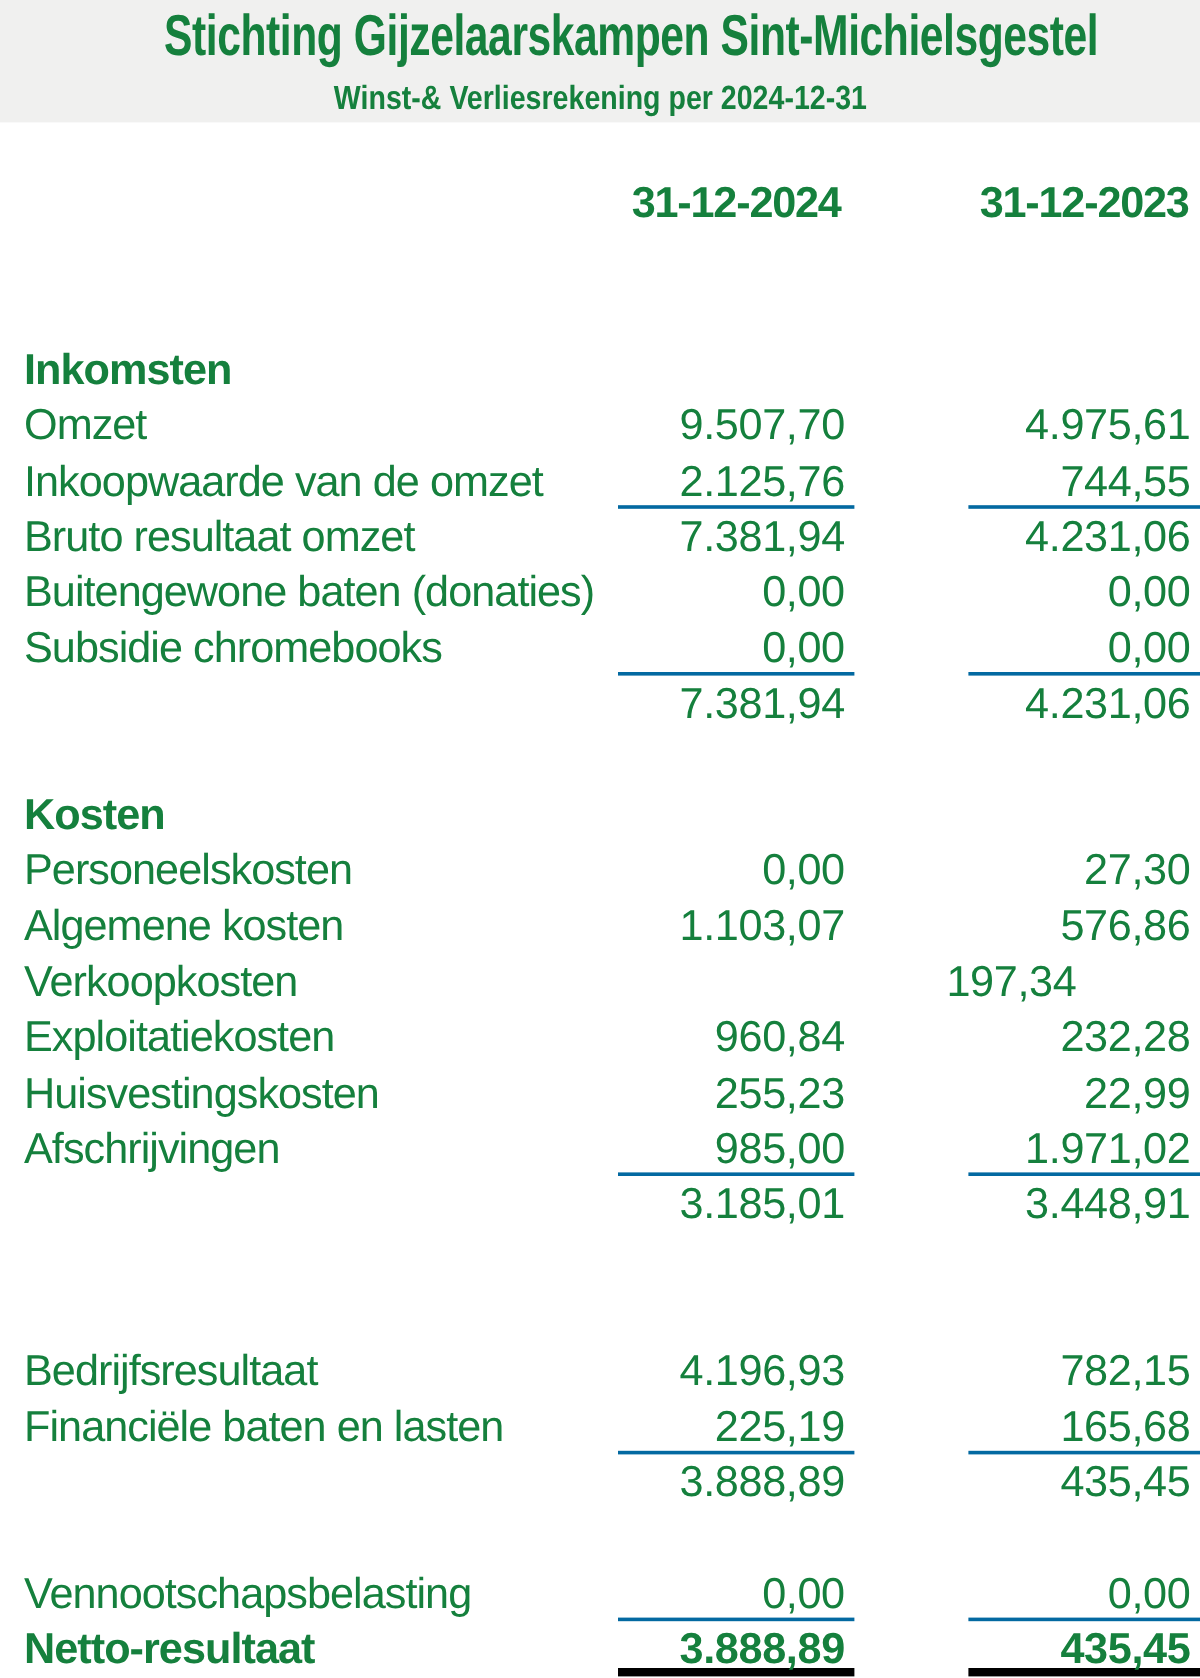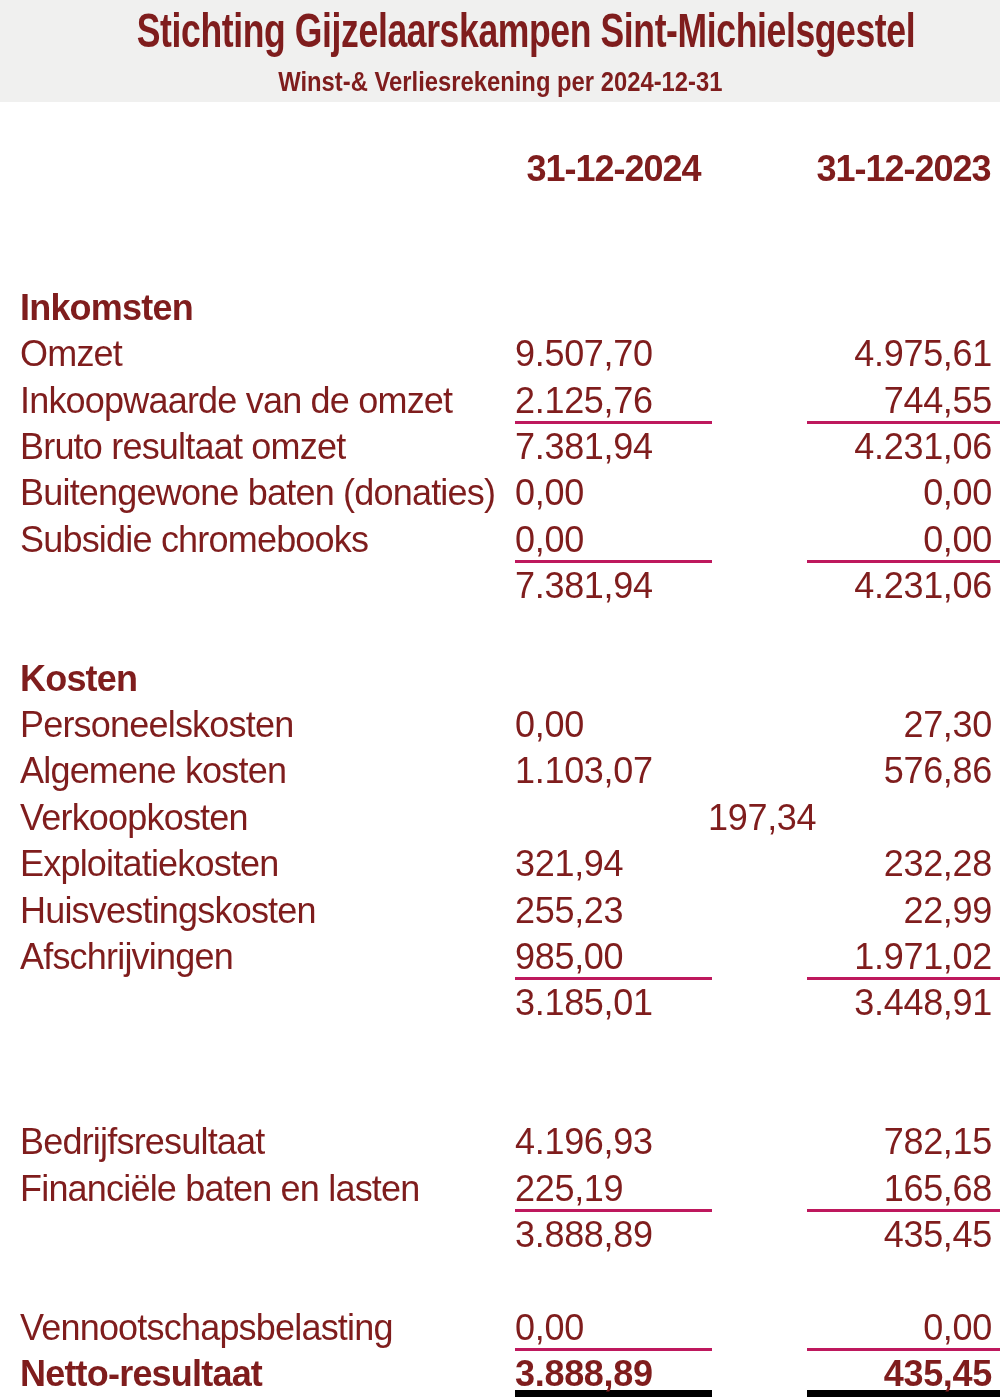--- a/index.html
+++ b/index.html
@@ -1,40 +1,40 @@
 <!DOCTYPE html>
 <html><head>
 <meta charset="utf-8">
 <style>
   html,body { margin:0; padding:0; background:#fff; }
   .page {
     width:1000px; height:1398px; overflow:hidden; position:relative;
-    background:#ffffff; color:#7f1d1d;
+    background:#ffffff; color:#15803d;
     font-family:"Liberation Sans", sans-serif;
   }
   
   .band { height:102px; background:#f0f0ef; text-align:center; white-space:nowrap; }
   .title { font-size:48px; font-weight:bold; line-height:62px; }
   .title > span { display:inline-block; transform:scaleX(0.74); transform-origin:50% 50%; letter-spacing:-0.5px; }
   .subtitle { font-size:28px; font-weight:bold; line-height:40px; }
   .subtitle > span { display:inline-block; transform:scaleX(0.85); transform-origin:50% 50%; }
 
   .spacer-top { height:44px; }
 
   .row { display:flex; height:46.35px; font-size:36px; }
   .cell { height:46.35px; line-height:46.35px; box-sizing:border-box; }
   .lbl { flex:1 1 auto; padding-left:20px; letter-spacing:-0.8px; white-space:nowrap; overflow:visible; }
-  .v1  { width:197px; text-align:left; padding-right:8px; letter-spacing:-0.3px; white-space:nowrap; }
+  .v1  { width:197px; text-align:right; padding-right:8px; letter-spacing:-0.3px; white-space:nowrap; }
   .gap { width:95px; }
   .v2  { width:193px; text-align:right; padding-right:8px; letter-spacing:-0.3px; white-space:nowrap; }
 
   .colhead .v1, .colhead .v2 { text-align:center; font-weight:bold; padding-right:0; letter-spacing:-1px; }
   .section .lbl { font-weight:bold; }
   .boldlbl .lbl { font-weight:normal; }
-  .u .v1, .u .v2 { border-bottom:3px solid #be185d; }
+  .u .v1, .u .v2 { border-bottom:3px solid #0369a1; }
   .total .lbl, .total .v1, .total .v2 { font-weight:bold; }
   .total .v1, .total .v2 { border-bottom:7px solid #000; }
 </style>
 </head>
 <body>
 
 <div class="page">
 
   <div class="band">
     <div class="title"><span>Stichting Gijzelaarskampen Sint-Michielsgestel</span></div>
@@ -128,21 +128,21 @@
     </div>
 
     <div class="row">
       <div class="cell lbl">Verkoopkosten</div>
       <div class="cell v1">197,34</div>
       <div class="cell gap"></div>
     </div>
 
     <div class="row">
       <div class="cell lbl">Exploitatiekosten</div>
-      <div class="cell v1">321,94</div>
+      <div class="cell v1">960,84</div>
       <div class="cell gap"></div>
       <div class="cell v2">232,28</div>
     </div>
 
     <div class="row">
       <div class="cell lbl">Huisvestingskosten</div>
       <div class="cell v1">255,23</div>
       <div class="cell gap"></div>
       <div class="cell v2">22,99</div>
     </div>

